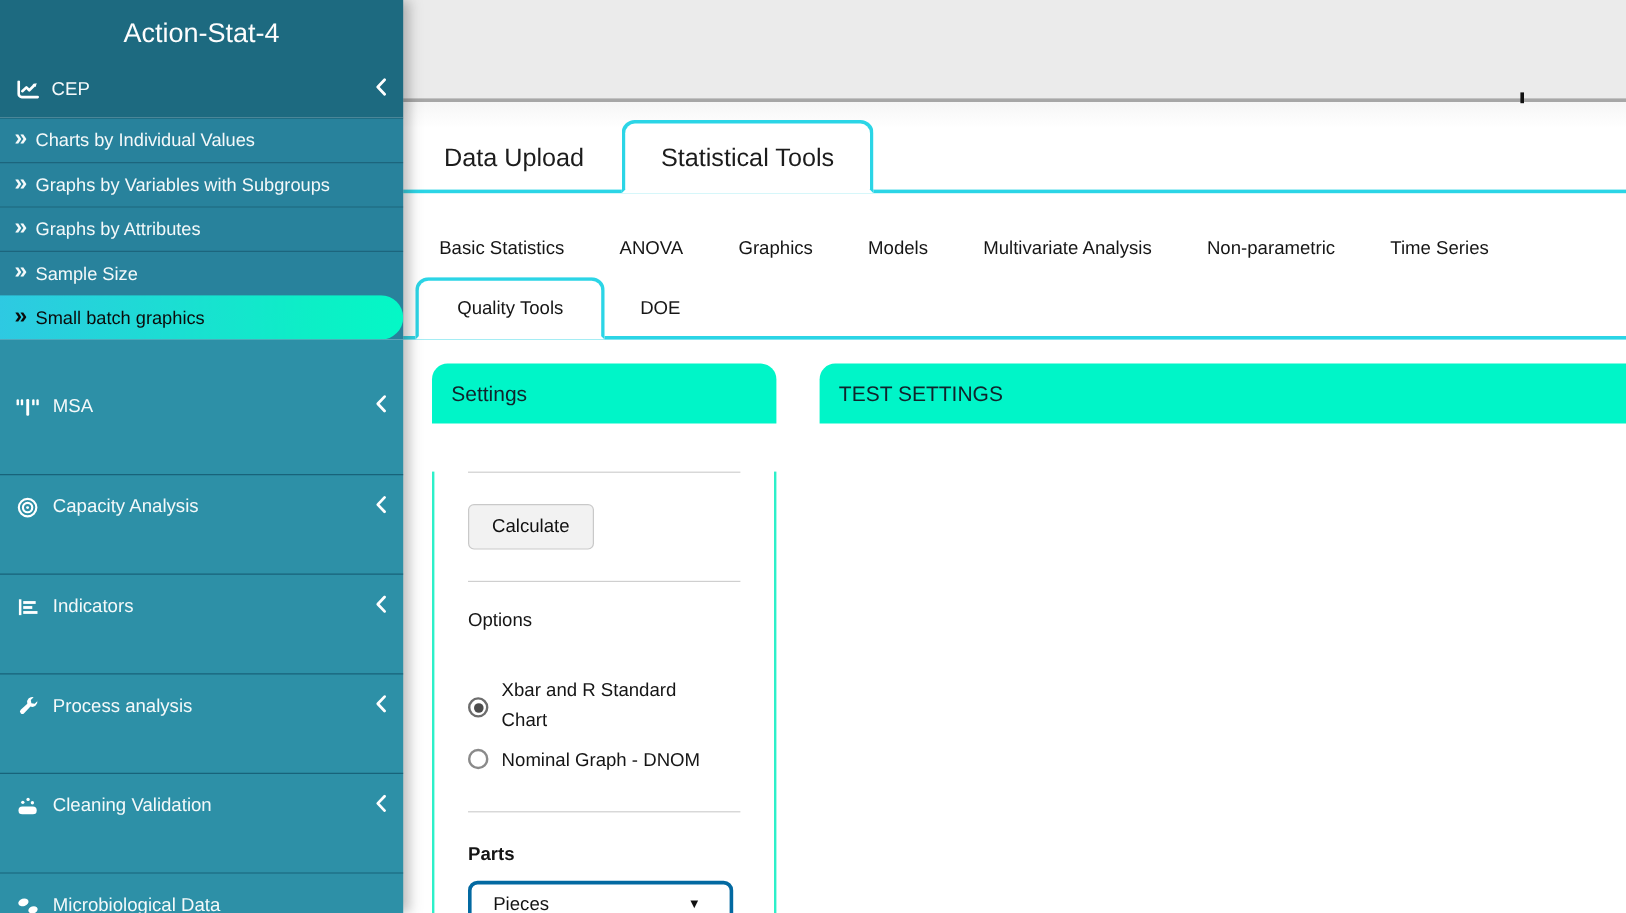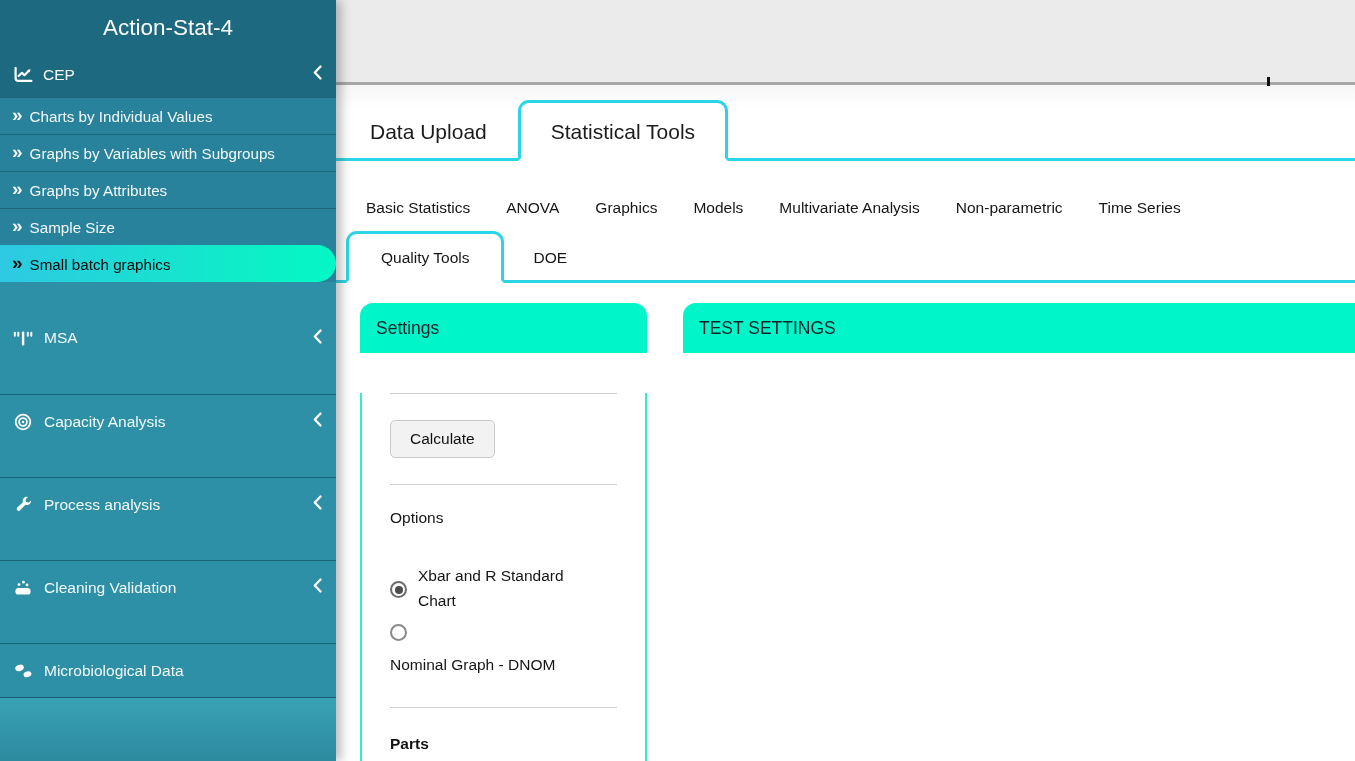--- a/index.html
+++ b/index.html
@@ -39,21 +39,21 @@
   .content{ background:linear-gradient(180deg,#f6f6f6 0%, #ffffff 22px); padding-top:15px; }
 
   
   .tabs{ display:flex; align-items:flex-end; border-bottom:3px solid #2bd5e6; padding-left:3px; }
   .tab{ font-size:21px; color:#1c1c1c; padding:14px 28px; cursor:pointer;
         border:3px solid transparent; border-bottom:none; }
   .tab.active{ background:#fff; border-color:#2bd5e6; border-radius:11px 11px 0 0;
                padding:17px 30px 14px; margin-bottom:-3px; border-bottom:3px solid #fff; }
 
   
-  .toolrow1{ display:flex; gap:36px; padding:38px 0 0 30px; }
+  .toolrow1{ display:flex; gap:46px; padding:38px 0 0 30px; }
   .toollink{ font-size:15.5px; color:#161616; cursor:pointer; white-space:nowrap; }
   .toolrow2{ display:flex; align-items:flex-end; border-bottom:3px solid #2bd5e6;
              padding-left:10px; margin-top:14px; }
   .tab2{ font-size:15.5px; color:#161616; padding:13px 26px; cursor:pointer;
          border:3px solid transparent; border-bottom:none; }
   .tab2.active{ background:#fff; border-color:#2bd5e6; border-radius:11px 11px 0 0;
                 padding:15px 32px 13px; margin-bottom:-3px; border-bottom:3px solid #fff; }
 
   
   .panels{ display:flex; align-items:flex-start; gap:36px; padding:20px 0 0 24px; }
@@ -162,20 +162,37 @@
       <span>Capacity Analysis</span>
       <span class="spacer"></span>
       <span>
         <svg width="9" height="15" viewBox="0 0 9 15">
             <path d="M7.5 1.5 L1.8 7.5 L7.5 13.5" stroke="#fff" stroke-width="2.3" fill="none" stroke-linecap="round" stroke-linejoin="round"></path>
           </svg>
       </span>
     </div>
     <div class="sb-group">
       <span class="icon-box">
+        <svg width="17" height="16" viewBox="0 0 18 16">
+          <rect x="0.8" y="1" width="2.2" height="14" fill="#fff"></rect>
+          <rect x="4.6" y="2.6" width="11" height="2.5" fill="#fff"></rect>
+          <rect x="4.6" y="7" width="8" height="2.5" fill="#fff"></rect>
+          <rect x="4.6" y="11.4" width="12.6" height="2.5" fill="#fff"></rect>
+        </svg>
+      </span>
+      <span>Indicators</span>
+      <span class="spacer"></span>
+      <span>
+        <svg width="9" height="15" viewBox="0 0 9 15">
+            <path d="M7.5 1.5 L1.8 7.5 L7.5 13.5" stroke="#fff" stroke-width="2.3" fill="none" stroke-linecap="round" stroke-linejoin="round"></path>
+          </svg>
+      </span>
+    </div>
+    <div class="sb-group">
+      <span class="icon-box">
         <svg width="17" height="17" viewBox="0 0 18 18">
           <path d="M17 3.9 a4.6 4.6 0 0 1-6 5.4 L5.4 15.2 a2.1 2.1 0 1 1-3-3 L8.2 6.8 A4.6 4.6 0 0 1 13.8 1 L11.3 3.5 l.5 2.9 2.9.5 L17.2 4.4 Z" fill="#fff"></path>
         </svg>
       </span>
       <span>Process analysis</span>
       <span class="spacer"></span>
       <span>
         <svg width="9" height="15" viewBox="0 0 9 15">
             <path d="M7.5 1.5 L1.8 7.5 L7.5 13.5" stroke="#fff" stroke-width="2.3" fill="none" stroke-linecap="round" stroke-linejoin="round"></path>
           </svg>
@@ -257,21 +274,21 @@
           <button class="btn" style="margin-top:26px;">
             <span>Calculate</span>
           </button>
           <hr class="sep" style="margin-top:26px;">
           <div class="sec-label" style="margin-top:24px;">Options</div>
 
           <div class="radio-row" style="margin-top:36px;align-items:center;">
             <span class="radio checked"></span>
             <span class="radio-label">Xbar and R Standard Chart</span>
           </div>
-          <div class="radio-row" style="margin-top:8px;flex-direction:column;">
+          <div class="radio-row" style="margin-top:8px;">
             <span class="radio"></span>
             <span class="radio-label">Nominal Graph - DNOM</span>
           </div>
 
           <hr class="sep" style="margin-top:30px;">
           <div class="sec-label bold" style="margin-top:27px;">Parts</div>
           <div class="select">
             <span>Pieces</span>
             <span class="caret">▼</span>
           </div>

